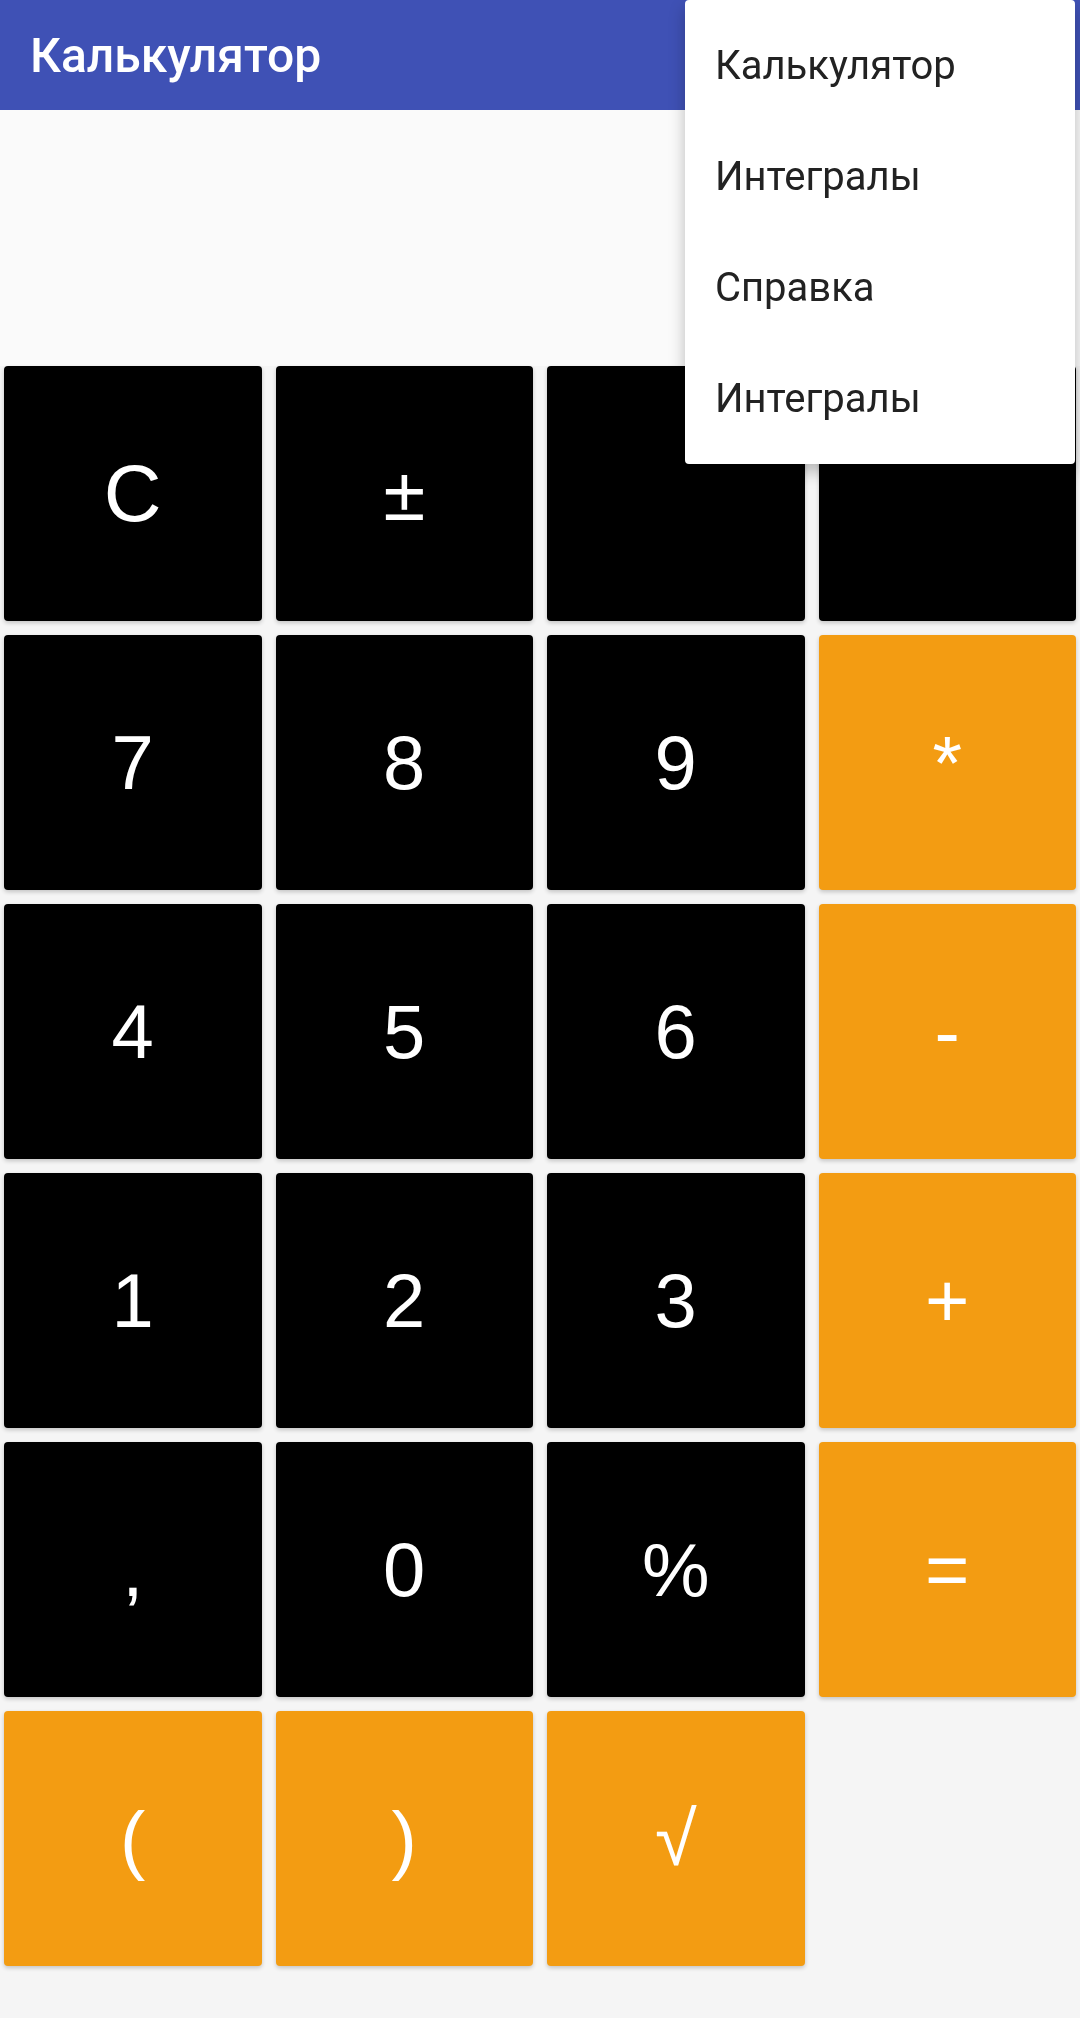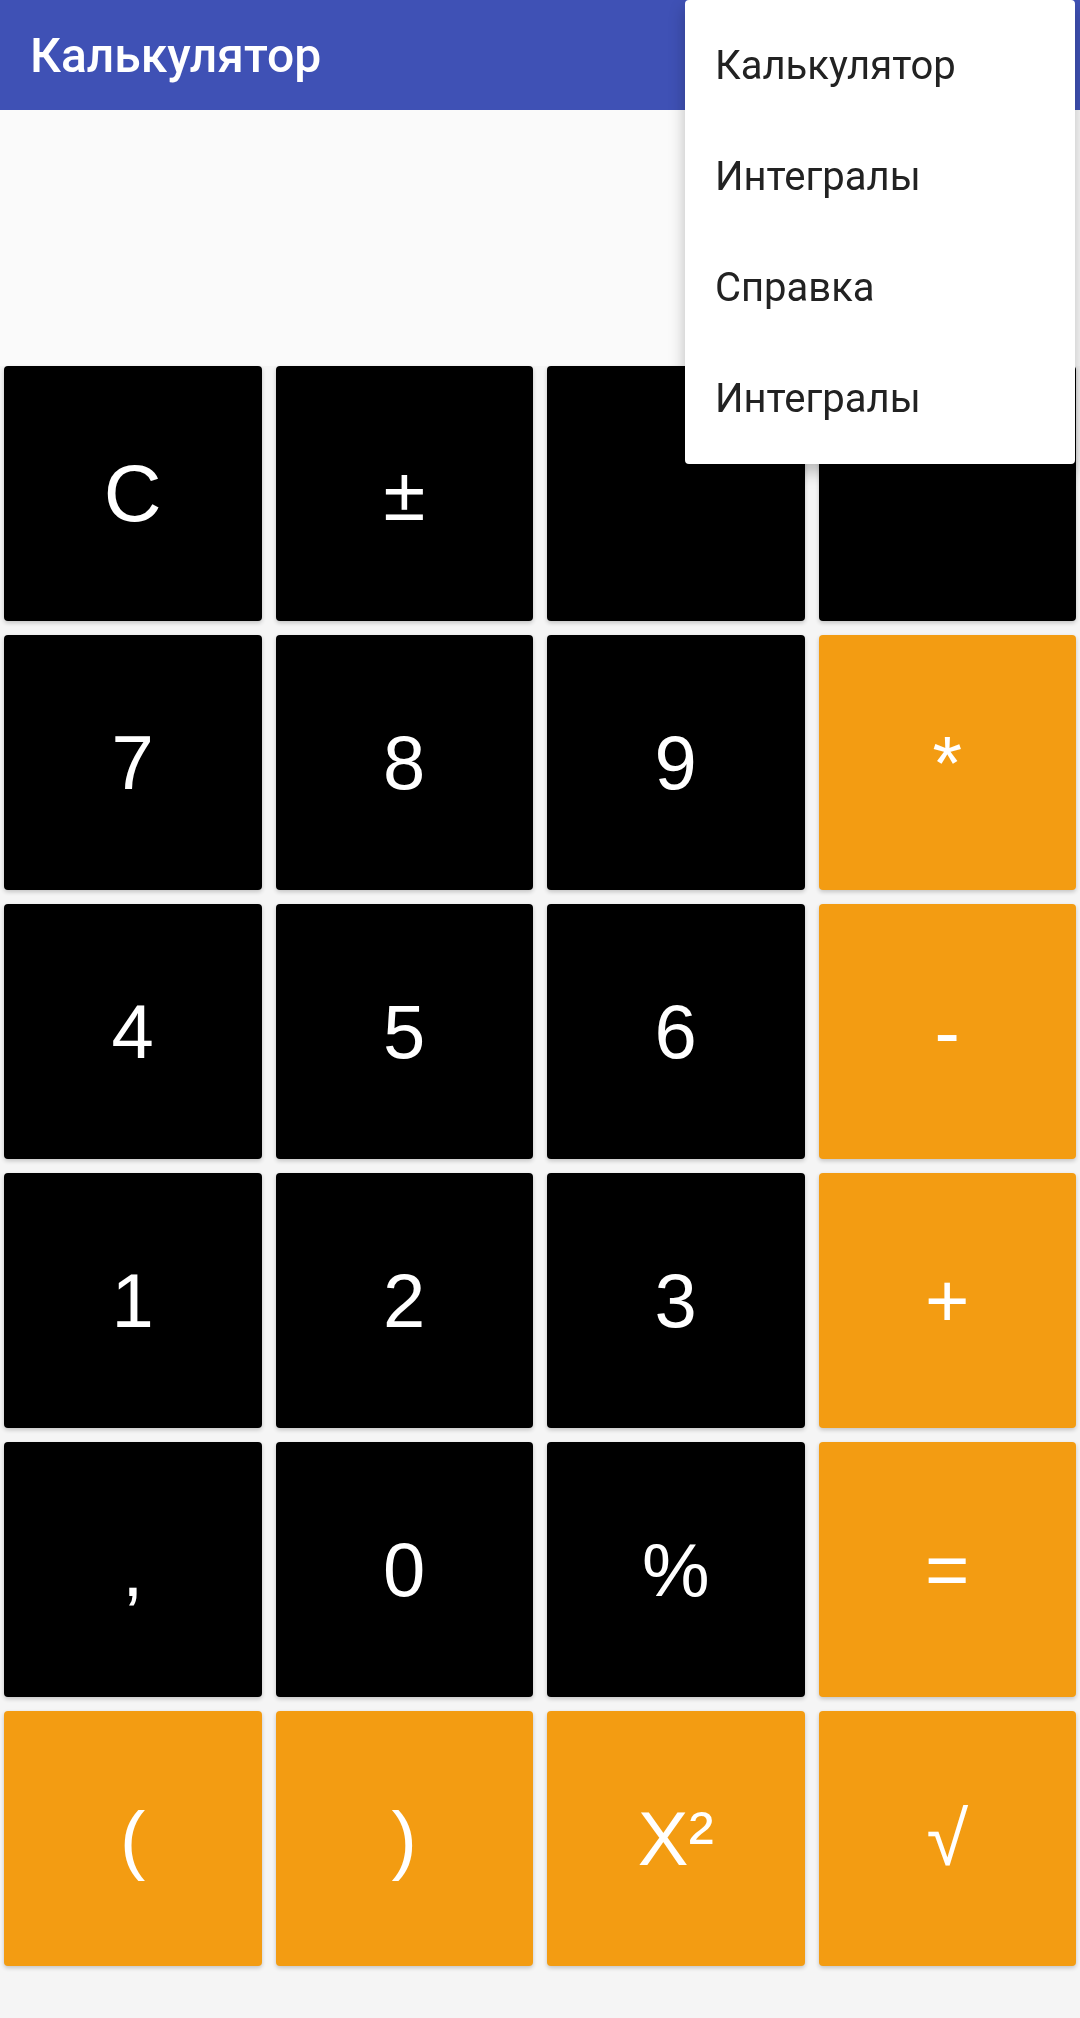--- a/index.html
+++ b/index.html
@@ -106,21 +106,20 @@
   <button class="key key-black">3</button>
   <button class="key key-orange">+</button>
 
   <button class="key key-black">,</button>
   <button class="key key-black">0</button>
   <button class="key key-black">%</button>
   <button class="key key-orange">=</button>
 
   <button class="key key-orange">(</button>
   <button class="key key-orange">)</button>
-  <button class="key key-orange">X²</button>
   <button class="key key-orange">√</button>
 </div>
 
 <div class="menu-popup">
   <div class="menu-item">Калькулятор</div>
   <div class="menu-item">Интегралы</div>
   <div class="menu-item">Справка</div>
   <div class="menu-item">Интегралы</div>
 </div>
 

